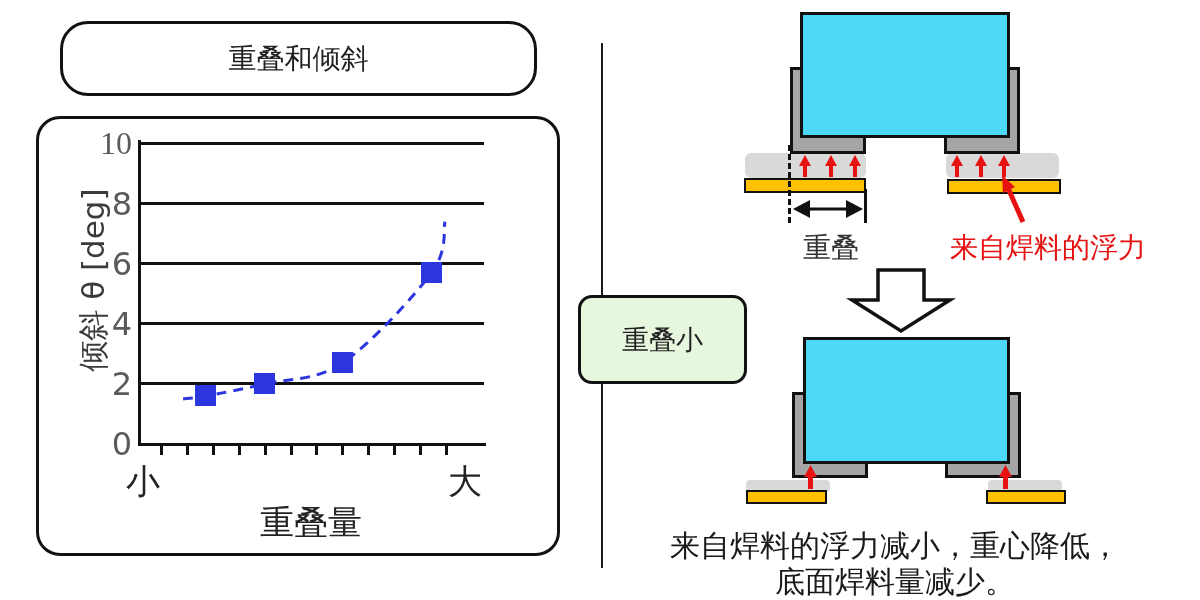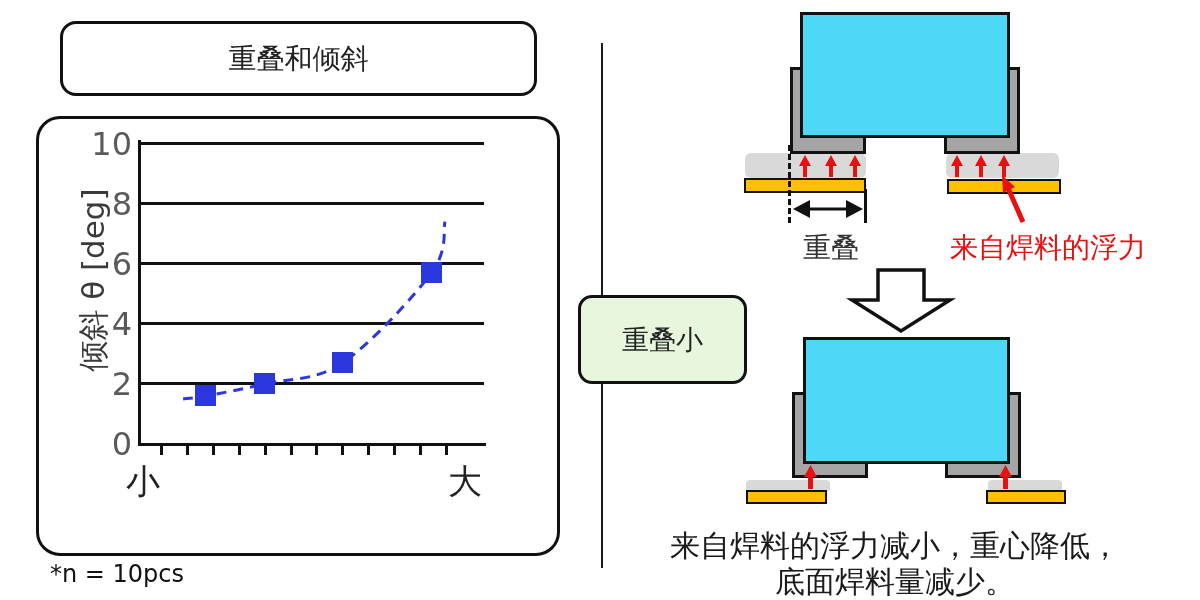--- a/index.html
+++ b/index.html
@@ -2,21 +2,21 @@
 <html><head>
 <meta charset="utf-8">
 <style>
   html,body{margin:0;padding:0;background:#ffffff;}
   *{box-sizing:border-box;}
   #canvas{position:relative;width:1200px;height:600px;background:#fff;overflow:hidden;
           font-family:"DejaVu Sans","Liberation Sans",sans-serif;}
   .abs{position:absolute;}
   
   .title-box{left:60px;top:21px;width:477px;height:75px;background:#fff;border:3px solid #111;
-             border-radius:16px;text-align:center;line-height:70px;font-size:28px;color:#222;z-index:3;}
+             border-radius:28px;text-align:center;line-height:70px;font-size:28px;color:#222;z-index:3;}
   .chart-panel{left:36px;top:116px;width:524px;height:440px;background:#fff;border:3px solid #111;
                border-radius:24px;z-index:1;}
   .ylabel{left:-17px;top:260px;width:220px;height:40px;text-align:center;font-size:31px;color:#3a3a3a;
           transform:rotate(-90deg);z-index:3;}
   .xcat{width:70px;text-align:center;font-size:34px;color:#222;z-index:3;}
   .xlabel{left:231px;top:500px;width:160px;text-align:center;font-size:34px;color:#222;z-index:3;}
   .note{left:50px;top:560px;font-size:24px;color:#111;z-index:3;}
   .gridline{background:#111;height:3px;z-index:2;}
   .axisline{background:#111;z-index:2;}
   .tick{background:#111;width:3px;height:11px;z-index:2;}
@@ -68,30 +68,30 @@
       <div class="abs tick" style="left: 341.3px; top: 444px;"></div>
       <div class="abs tick" style="left: 367.2px; top: 444px;"></div>
       <div class="abs tick" style="left: 393.1px; top: 444px;"></div>
       <div class="abs tick" style="left: 419px; top: 444px;"></div>
       <div class="abs tick" style="left: 444.9px; top: 444px;"></div>
       <div class="abs ytick-label" style="left: 70px; top: 425px;">0</div>
       <div class="abs ytick-label" style="left: 70px; top: 364.9px;">2</div>
       <div class="abs ytick-label" style="left: 70px; top: 304.8px;">4</div>
       <div class="abs ytick-label" style="left: 70px; top: 244.7px;">6</div>
       <div class="abs ytick-label" style="left: 70px; top: 184.6px;">8</div>
-      <div class="abs ytick-label" style="left: 70px; top: 124.5px;">10</div>
+      <div class="abs ytick-label" style="left: 70px; top: 124.5px; font-family: Liberation Serif, serif;">10</div>
       <div class="abs point-square" style="left: 195.395px; top: 385.42px; background: rgb(43, 54, 223);"></div>
       <div class="abs point-square" style="left: 254.39px; top: 373.4px; background: rgb(43, 54, 223);"></div>
       <div class="abs point-square" style="left: 332.015px; top: 352.365px; background: rgb(43, 54, 223);"></div>
       <div class="abs point-square" style="left: 421.025px; top: 262.215px; background: rgb(43, 54, 223);"></div>
     </div>
 
   <div class="abs xcat" style="left:108px;top:459px;">小</div>
   <div class="abs xcat" style="left:430px;top:459px;">大</div>
-  <div class="abs note">*n = 10pcs</div>
+  <div class="abs xlabel">重叠量</div>
 
   <div class="abs divider"></div>
 
   <div class="abs green-box" style="left:578px;top:295px;height:89px;line-height:83px;">
     <span>重叠小</span>
   </div>
 
   <div class="abs lead" style="left:790px;top:67px;width:76px;height:87px;"></div>
   <div class="abs lead" style="left:944px;top:67px;width:76px;height:87px;"></div>
   <div class="abs body-chip" style="left:800px;top:12px;width:210px;height:126px;"></div>

